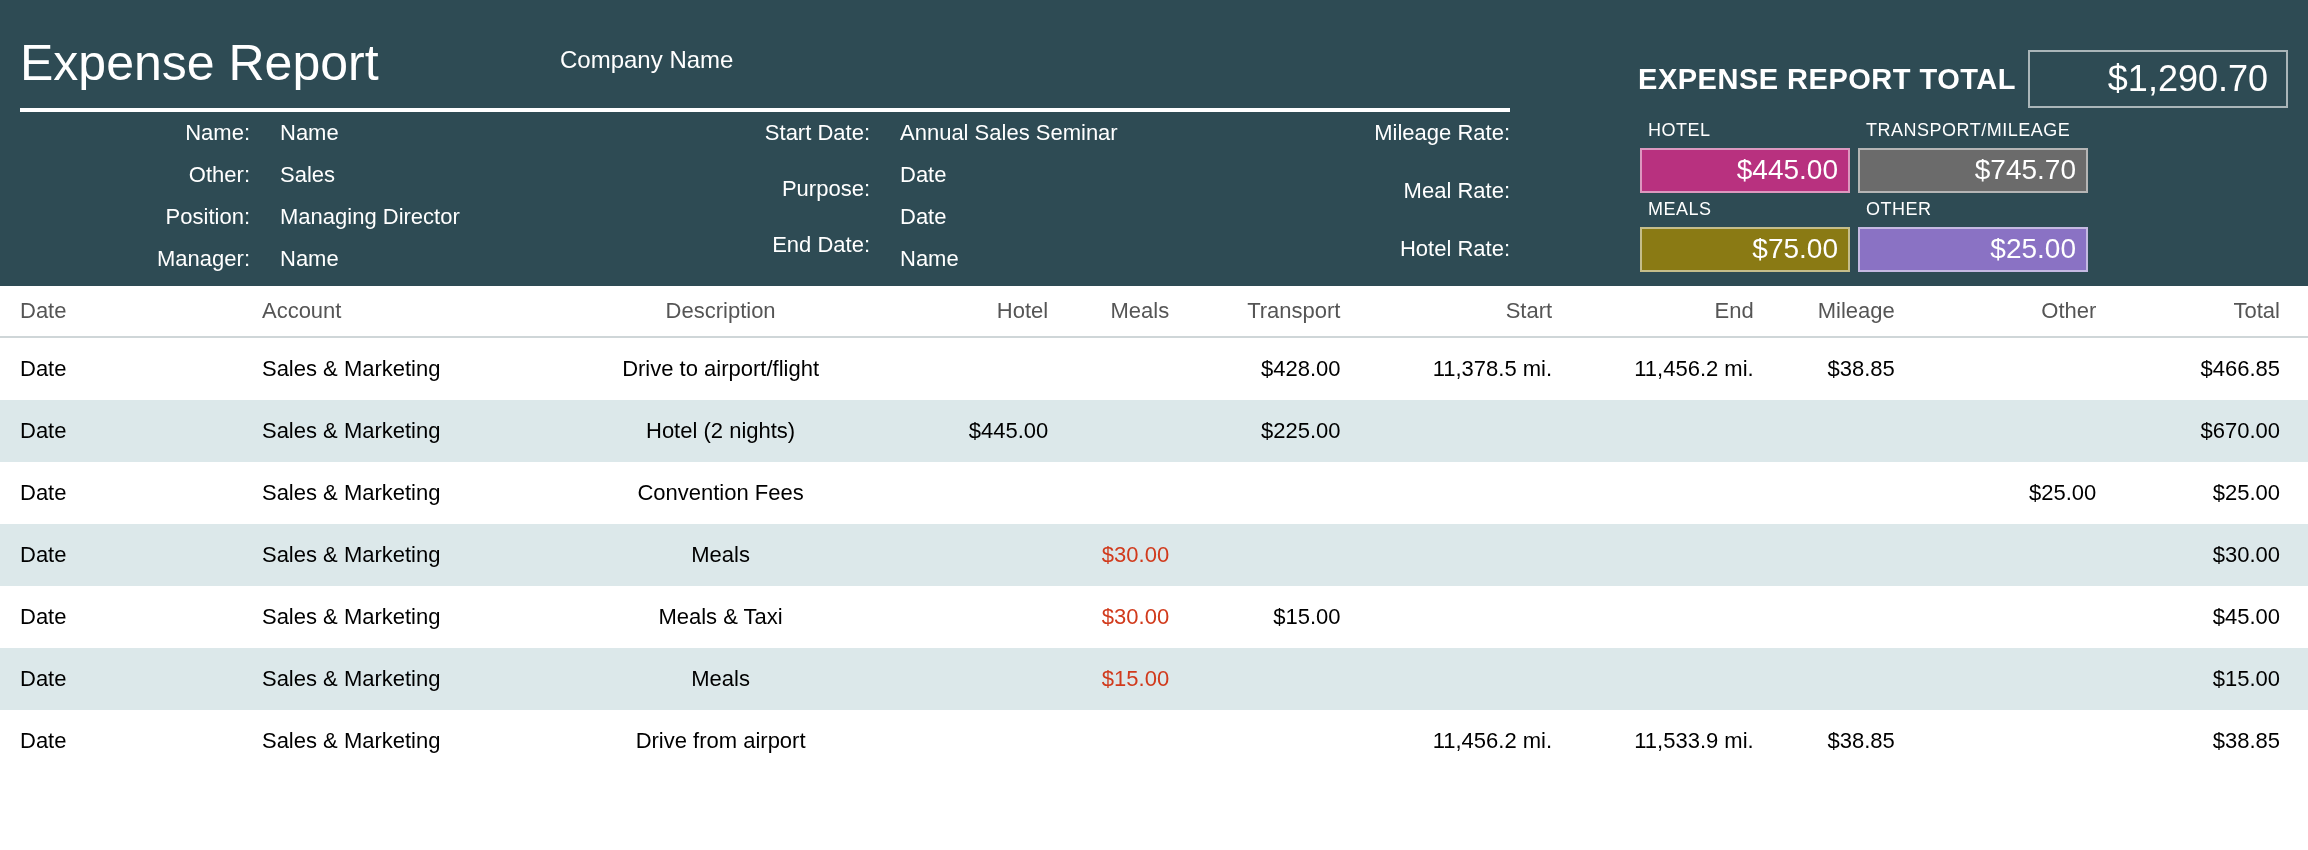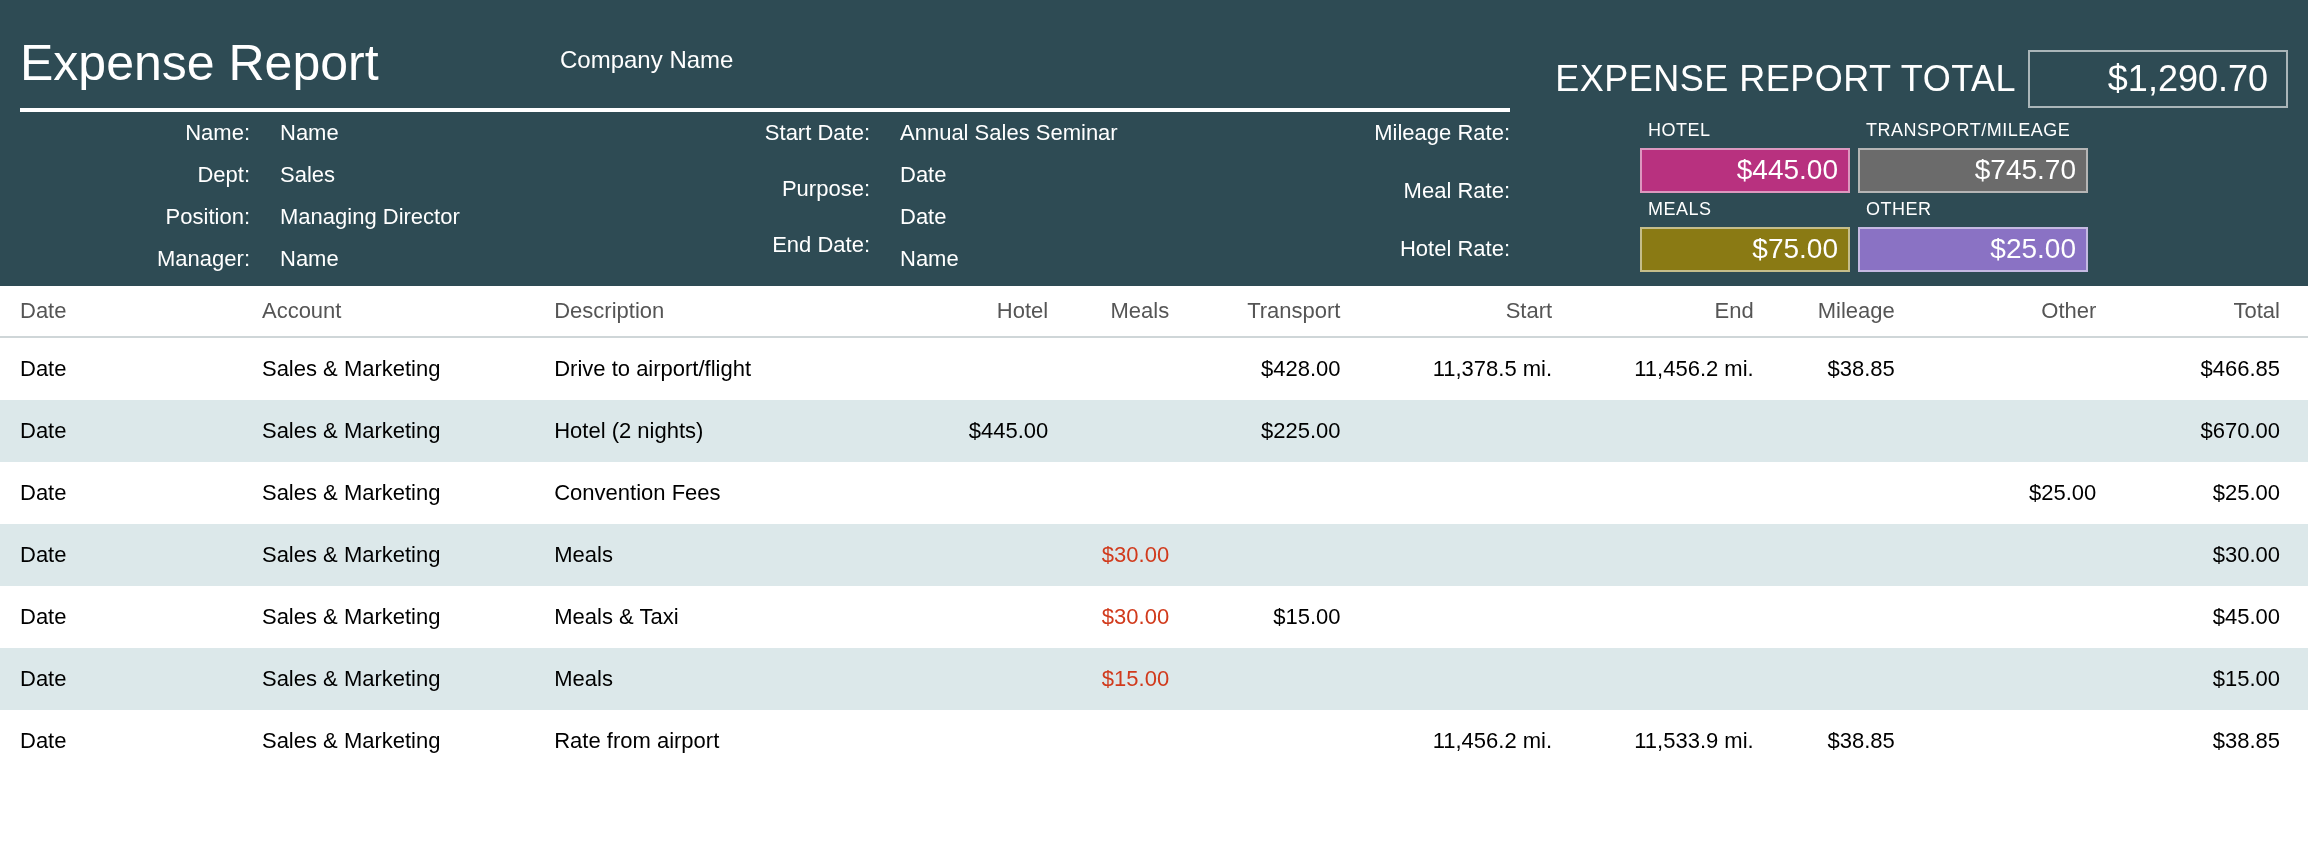--- a/index.html
+++ b/index.html
@@ -33,22 +33,22 @@
     line-height: 1.5;
     flex: 1;
   }
   .total-block {
     display: flex;
     align-items: center;
     gap: 12px;
     margin-top: 44px;
   }
   .total-label {
-    font-size: 36px;
-    font-weight: 400;
+    font-size: 29px;
+    font-weight: 700;
     letter-spacing: 0.5px;
   }
   .total-value-box {
     border: 2px solid #aab6b9;
     padding: 6px 18px;
     font-size: 36px;
     font-weight: 400;
     min-width: 260px;
     text-align: right;
   }
@@ -107,21 +107,21 @@
   }
   tbody td {
     padding: 18px 10px;
     vertical-align: middle;
   }
   tbody tr:nth-child(even) { background: #dce8ea; }
   .r  { text-align: right; }
   .red { color: #d13a1c; }
   .col-date   { width: 250px; padding-left: 20px !important; }
   .col-acct   { width: 290px; }
-  .col-desc   { width: 350px; }
+  .col-desc   { width: 350px; text-align: center; }
   .col-hotel  { width: 160px; }
   .col-meals  { width: 120px; }
   .col-trans  { width: 170px; }
   .col-start  { width: 210px; }
   .col-end    { width: 200px; }
   .col-mile   { width: 140px; }
   .col-other  { width: 200px; }
   .col-total  { width: 200px; padding-right: 28px !important; }
 </style>
 </head>
@@ -136,21 +136,21 @@
     <div class="total-block">
       <div class="total-label">EXPENSE REPORT TOTAL</div>
       <div class="total-value-box">$1,290.70</div>
     </div>
   </div>
   <div class="rule"></div>
 
   <div class="info-grid">
     <div class="info-col col-labels1">
       <div>Name:</div>
-      <div>Dept:</div>
+      <div>Other:</div>
       <div>Position:</div>
       <div>Manager:</div>
     </div>
     <div class="info-col col-vals1">
       <div>Name</div>
       <div>Sales</div>
       <div>Managing Director</div>
       <div>Name</div>
     </div>
     <div class="info-col col-labels2">
@@ -274,21 +274,21 @@
         <td class="col-trans r"></td>
         <td class="col-start r"></td>
         <td class="col-end r"></td>
         <td class="col-mile r"></td>
         <td class="col-other r"></td>
         <td class="col-total r">$15.00</td>
       </tr>
       <tr>
         <td class="col-date">Date</td>
         <td class="col-acct">Sales &amp; Marketing</td>
-        <td class="col-desc">Rate from airport</td>
+        <td class="col-desc">Drive from airport</td>
         <td class="col-hotel r"></td>
         <td class="col-meals r"></td>
         <td class="col-trans r"></td>
         <td class="col-start r">11,456.2  mi.</td>
         <td class="col-end r">11,533.9  mi.</td>
         <td class="col-mile r">$38.85</td>
         <td class="col-other r"></td>
         <td class="col-total r">$38.85</td>
       </tr>
     </tbody>

